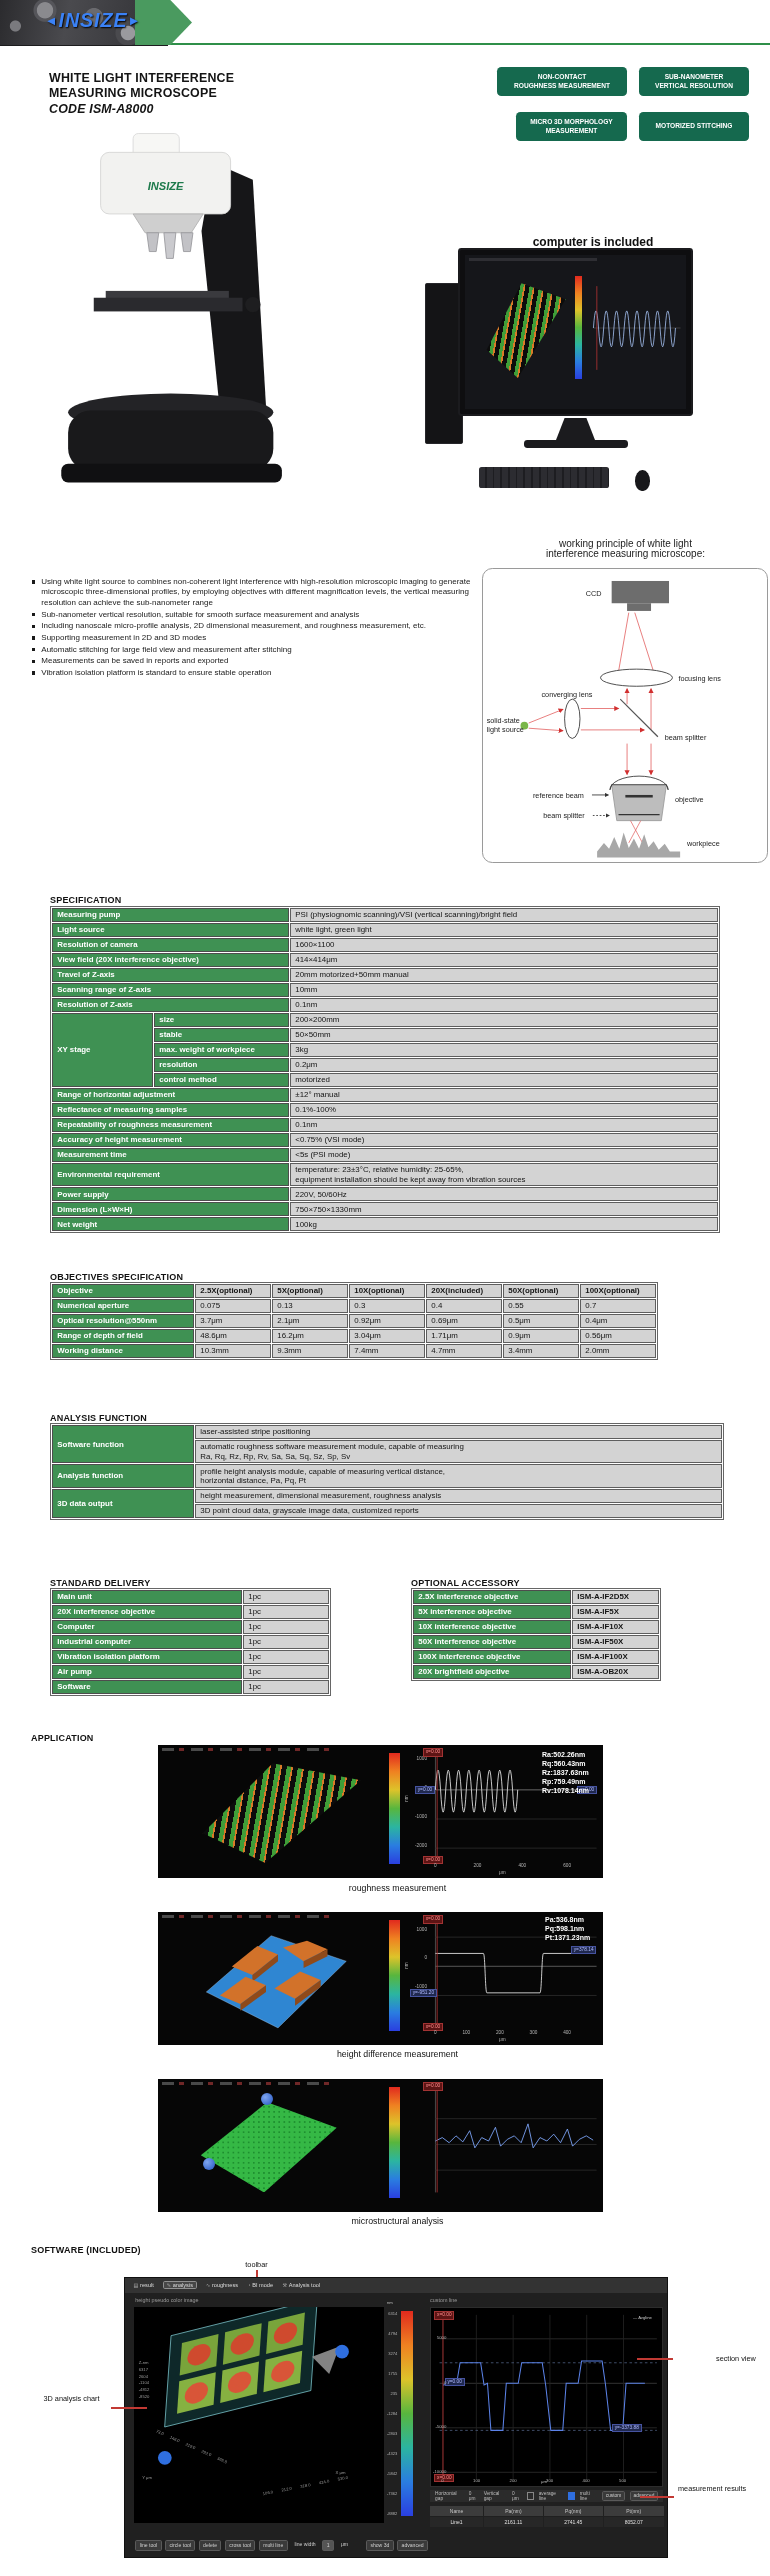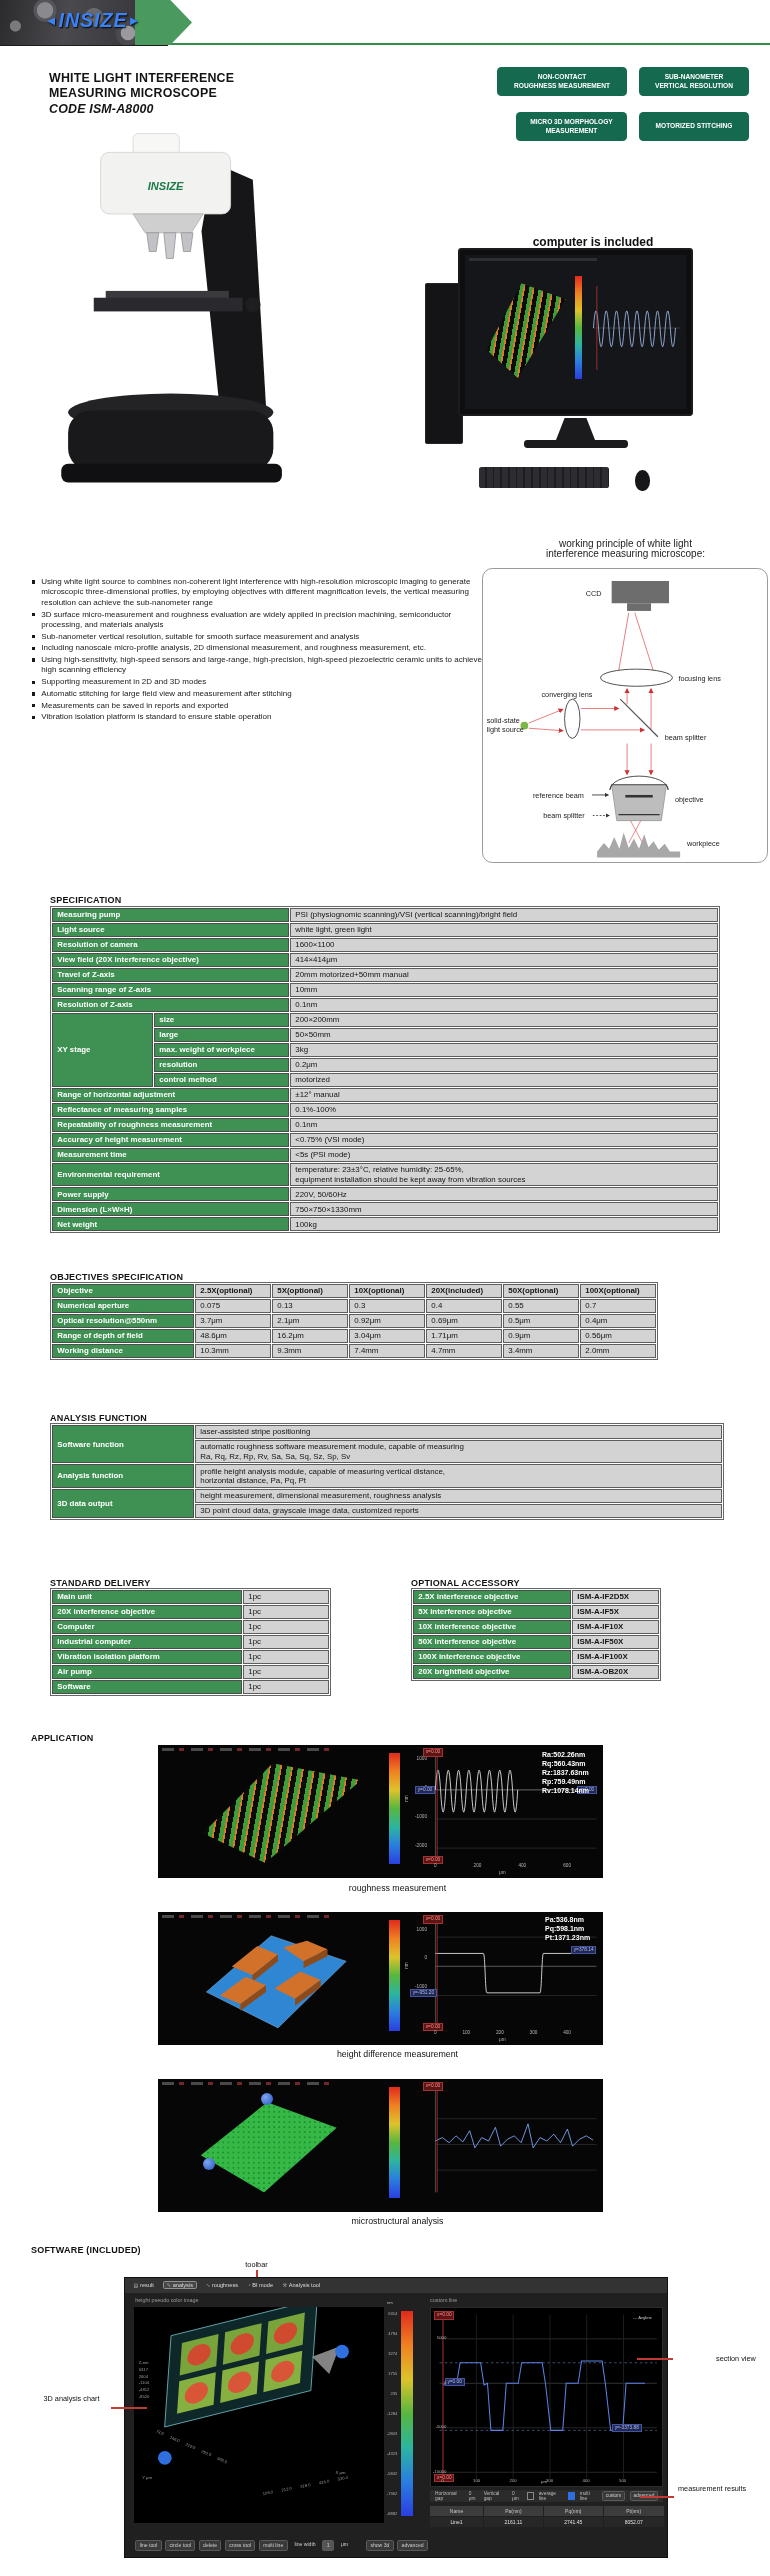--- a/index.html
+++ b/index.html
@@ -186,24 +186,22 @@
       <text x="212" y="200" font-size="8.5" fill="#222">beam splitter</text>
       <text x="58" y="267" font-size="8.5" fill="#222">reference beam</text>
       <text x="70" y="291" font-size="8.5" fill="#222">beam splitter</text>
       <text x="224" y="272" font-size="8.5" fill="#222">objective</text>
       <text x="238" y="324" font-size="8.5" fill="#222">workpiece</text>
     </svg>
   </div>
 
   <ul class="abs features">
       <li>Using white light source to combines non-coherent light interference with high-resolution microscopic imaging to generate microscopic three-dimensional profiles, by employing objectives with different magnification levels, the vertical measuring resolution can achieve the sub-nanometer range</li>
-      <li>3D surface micro-measurement and roughness evaluation are widely applied in precision machining, semiconductor processing, and materials analysis</li>
       <li>Sub-nanometer vertical resolution, suitable for smooth surface measurement and analysis</li>
       <li>Including nanoscale micro-profile analysis, 2D dimensional measurement, and roughness measurement, etc.</li>
-      <li>Using high-sensitivity, high-speed sensors and large-range, high-precision, high-speed piezoelectric ceramic units to achieve high scanning efficiency</li>
       <li>Supporting measurement in 2D and 3D modes</li>
       <li>Automatic stitching for large field view and measurement after stitching</li>
       <li>Measurements can be saved in reports and exported</li>
       <li>Vibration isolation platform is standard to ensure stable operation</li>
     </ul>
 
   <div class="abs sechead" style="left:50px;top:895px;">SPECIFICATION</div>
   <div class="twrap" style="left:50px;top:906px;">
     <table>
         <colgroup>
@@ -239,21 +237,21 @@
           <tr>
             <td class="g" colspan="2">Resolution of Z-axis</td>
             <td class="v">0.1nm</td>
           </tr>
           <tr>
             <td class="g" rowspan="5">XY stage</td>
             <td class="g">size</td>
             <td class="v">200×200mm</td>
           </tr>
           <tr>
-            <td class="g">large</td>
+            <td class="g">stable</td>
             <td class="v">50×50mm</td>
           </tr>
           <tr>
             <td class="g">max. weight of workpiece</td>
             <td class="v">3kg</td>
           </tr>
           <tr>
             <td class="g">resolution</td>
             <td class="v">0.2μm</td>
           </tr>

